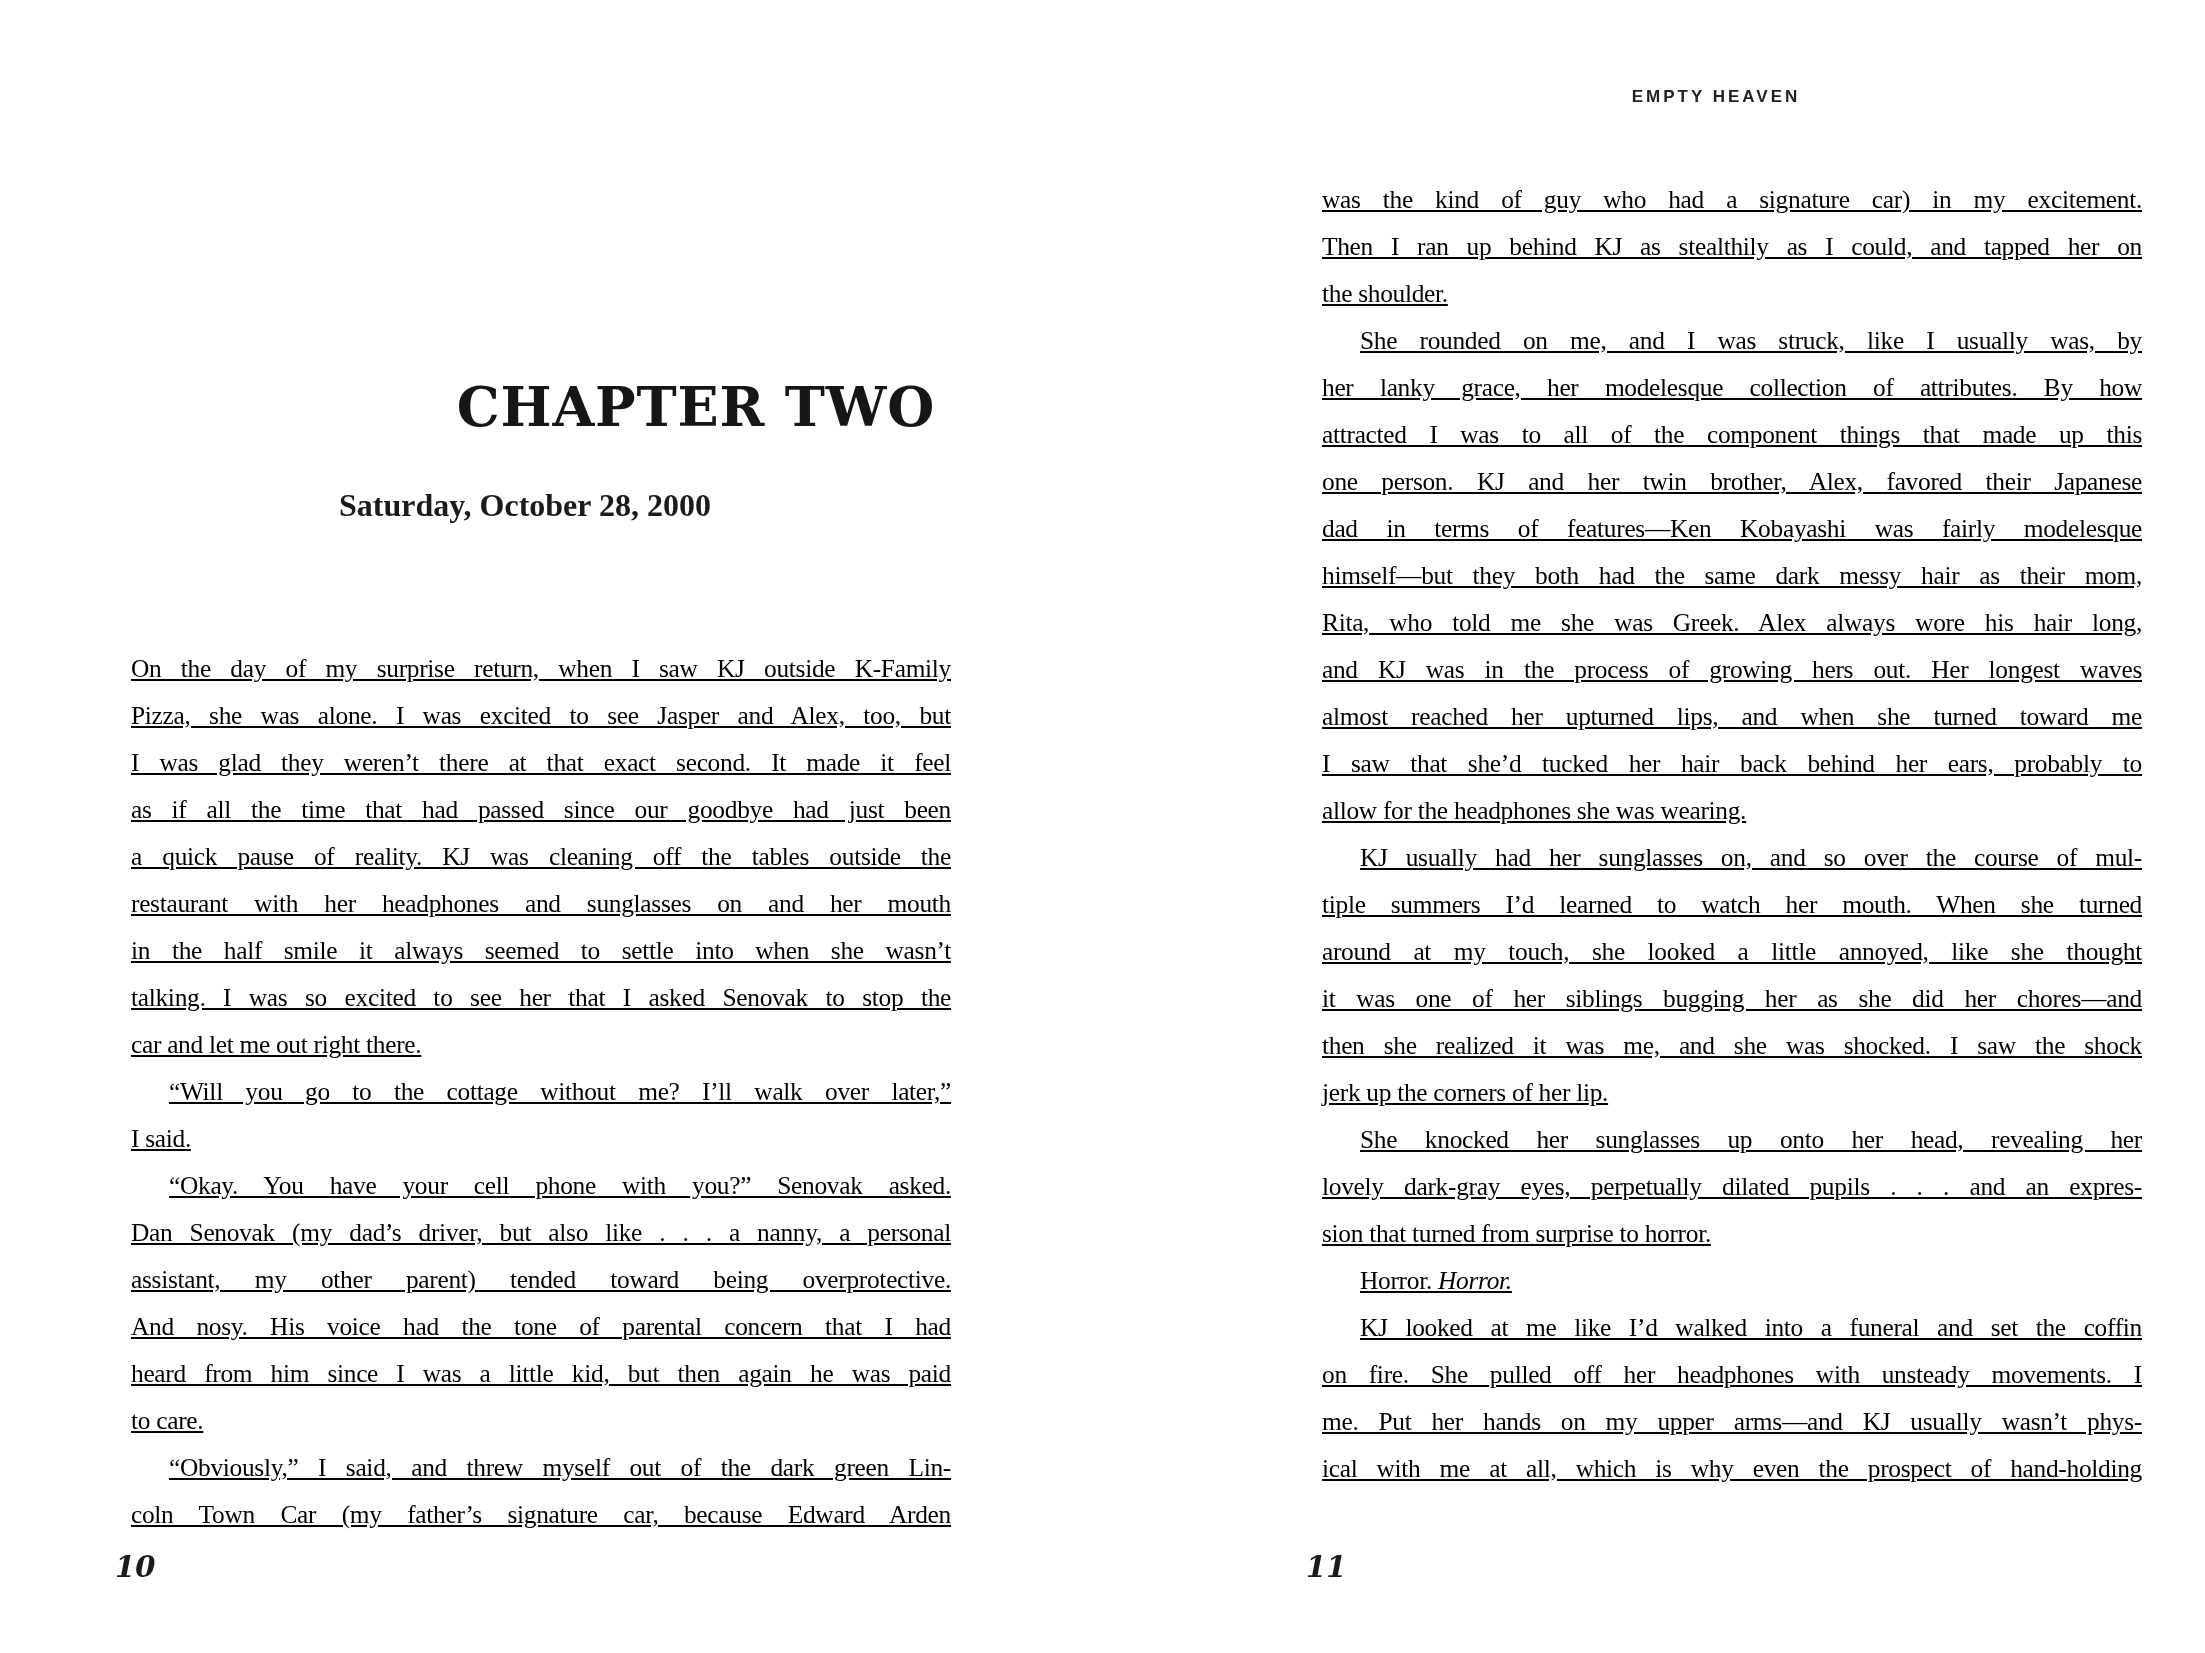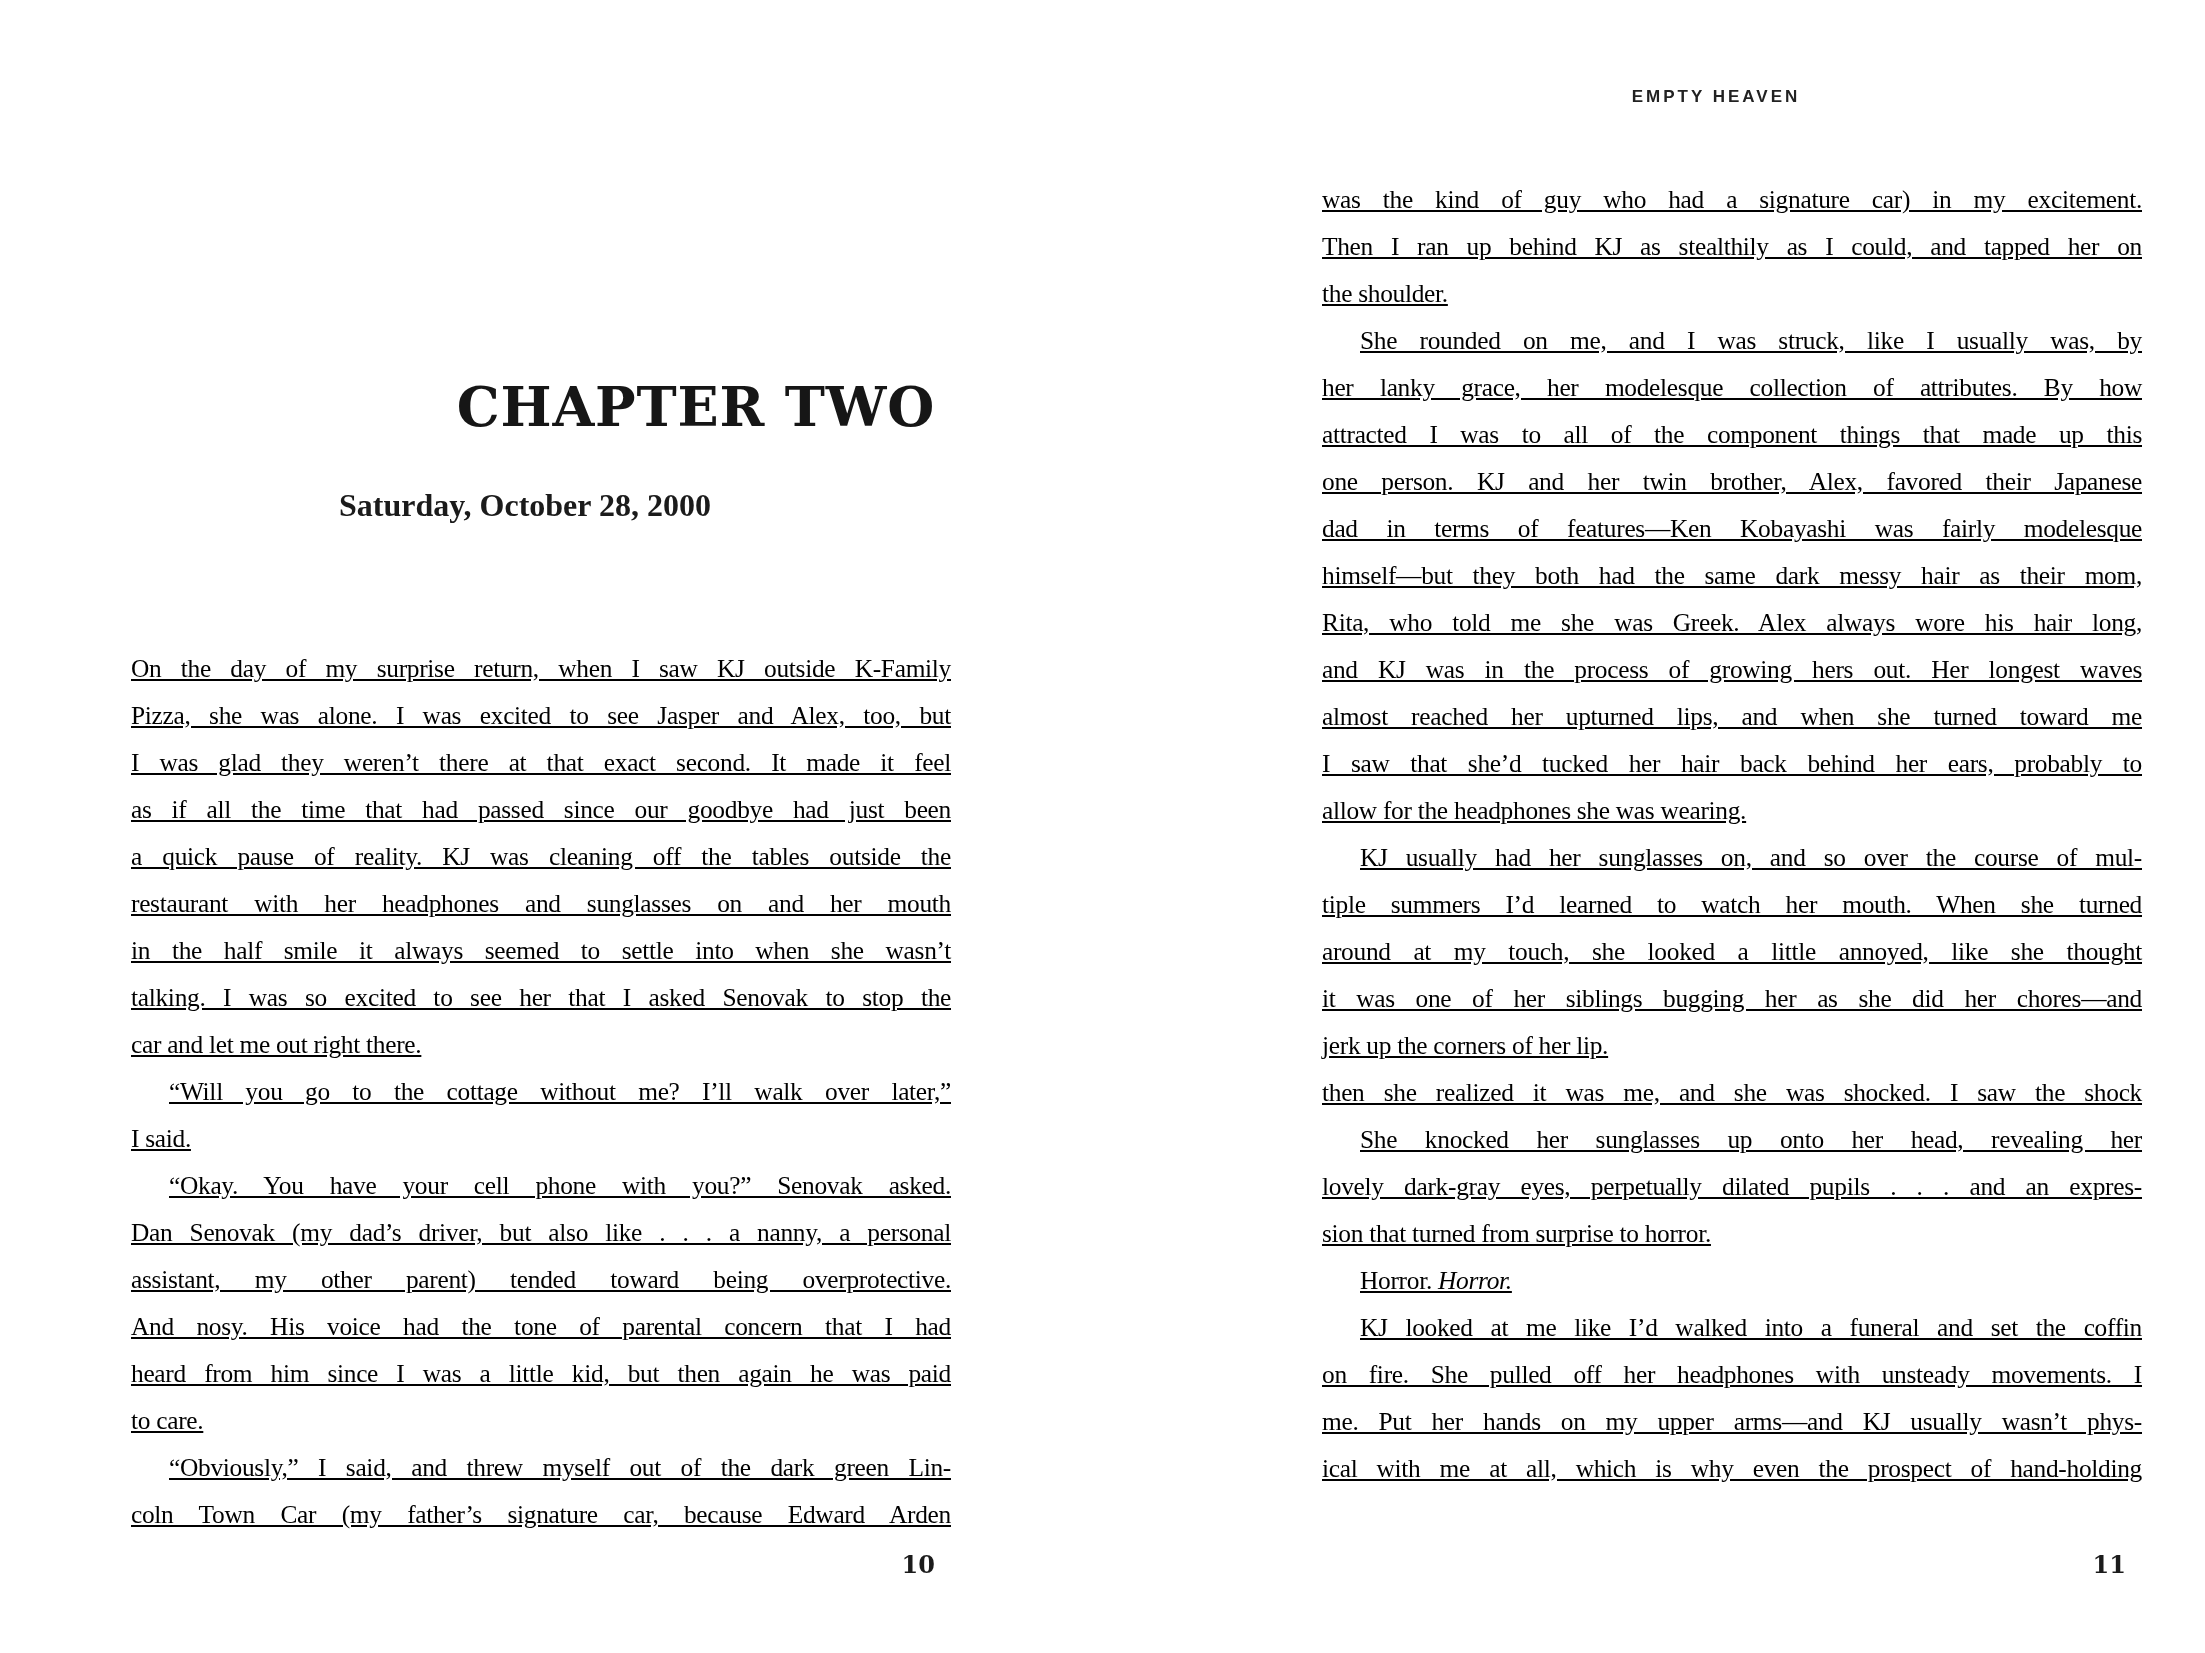--- a/index.html
+++ b/index.html
@@ -85,25 +85,26 @@
   }
   .line.last { text-align-last: left; }
   .line.indent { text-indent: 38px; }
   .line em { font-style: italic; }
 
   .page-number {
     position: absolute;
     top: 1550px;
     left: 0;
     width: 100%;
-    text-align: right;
+    text-align: left;
     font-family: "DejaVu Serif", "Liberation Serif", serif;
     font-weight: bold;
-    font-size: 24px;
+    font-size: 29px;
     color: #1b1b1b;
+    font-style: italic;
   }
 </style>
 </head>
 <body>
 
 <div class="spread">
 
   <section class="page page-left">
     <h1 class="chapter-title">CHAPTER TWO</h1>
     <div class="chapter-date">Saturday, October 28, 2000</div>
@@ -145,22 +146,22 @@
         <div class="line">himself—but they both had the same dark messy hair as their mom,</div>
         <div class="line">Rita, who told me she was Greek. Alex always wore his hair long,</div>
         <div class="line">and KJ was in the process of growing hers out. Her longest waves</div>
         <div class="line">almost reached her upturned lips, and when she turned toward me</div>
         <div class="line">I saw that she’d tucked her hair back behind her ears, probably to</div>
         <div class="line last">allow for the headphones she was wearing.</div>
         <div class="line indent">KJ usually had her sunglasses on, and so over the course of mul-</div>
         <div class="line">tiple summers I’d learned to watch her mouth. When she turned</div>
         <div class="line">around at my touch, she looked a little annoyed, like she thought</div>
         <div class="line">it was one of her siblings bugging her as she did her chores—and</div>
+        <div class="line">then she realized it was me, and she was shocked. I saw the shock</div>
         <div class="line last">jerk up the corners of her lip.</div>
-        <div class="line">then she realized it was me, and she was shocked. I saw the shock</div>
         <div class="line indent">She knocked her sunglasses up onto her head, revealing her</div>
         <div class="line">lovely dark-gray eyes, perpetually dilated pupils . . . and an expres-</div>
         <div class="line last">sion that turned from surprise to horror.</div>
         <div class="line last indent">Horror. <em>Horror.</em></div>
         <div class="line indent">KJ looked at me like I’d walked into a funeral and set the coffin</div>
         <div class="line">on fire. She pulled off her headphones with unsteady movements. I</div>
         <div class="line">me. Put her hands on my upper arms—and KJ usually wasn’t phys-</div>
         <div class="line">ical with me at all, which is why even the prospect of hand-holding</div>
       </div>
     <div class="page-number">11</div>

